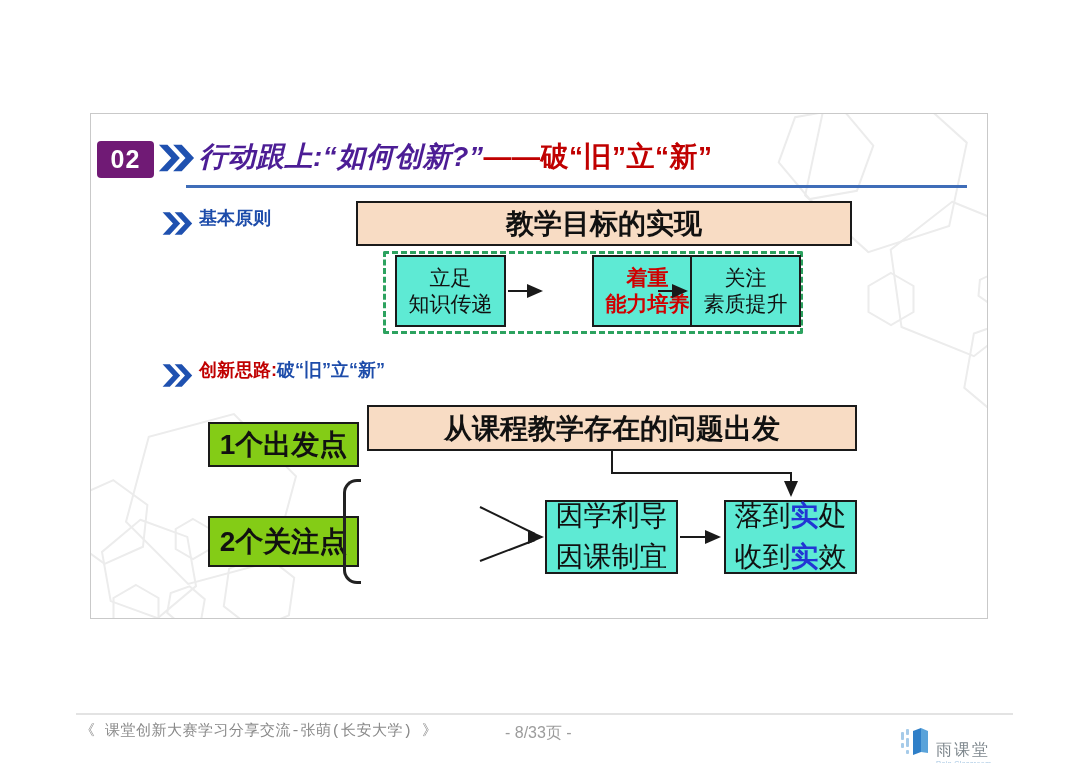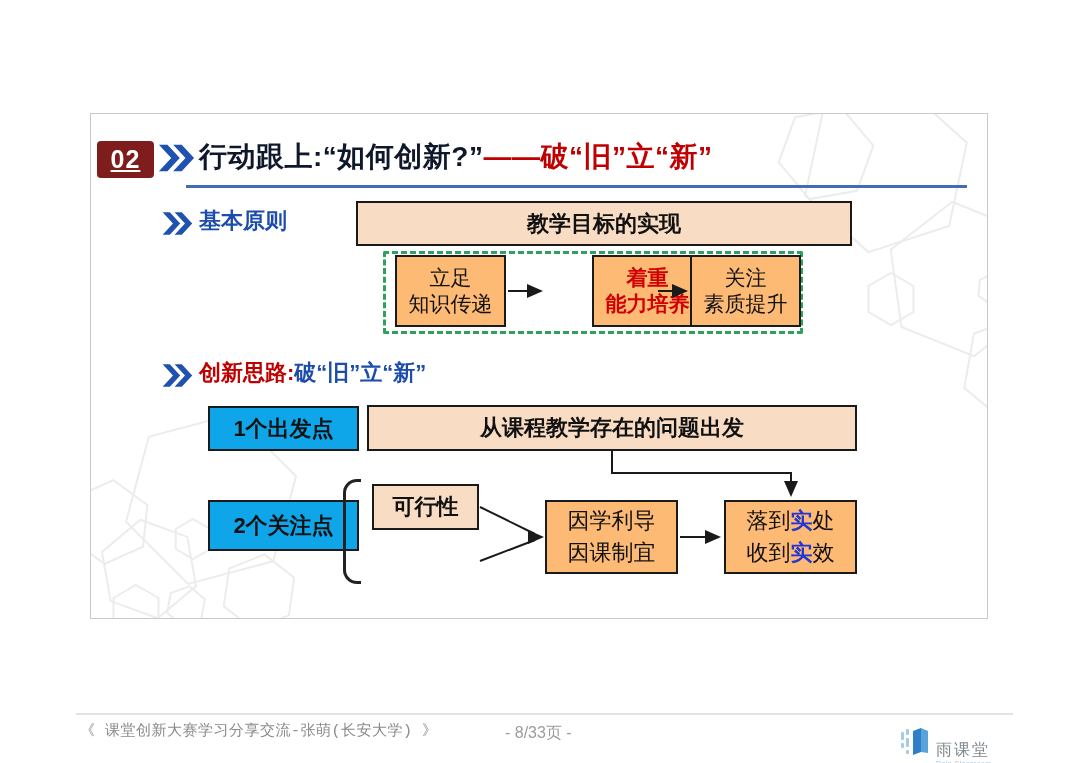--- a/index.html
+++ b/index.html
@@ -8,44 +8,44 @@
     font-family:"Liberation Sans","DejaVu Sans",sans-serif;color:#111;
     overflow:hidden;
   }
   
   .card{
     position:absolute;left:90px;top:113px;width:898px;height:506px;
     background:#fff;border:1px solid #c9c9c9;overflow:hidden;box-sizing:border-box;
   }
   .hexes{position:absolute;left:0;top:0;width:898px;height:506px;pointer-events:none;}
   .badge{
-    position:absolute;left:6px;top:27px;width:57px;height:37px;background:#7f1d1d;
+    position:absolute;left:6px;top:27px;width:57px;height:37px;background:#701a75;
     border-radius:4px;color:#fff;font-weight:bold;font-size:25px;
-    display:flex;align-items:center;justify-content:center;letter-spacing:1px;text-decoration:underline;
+    display:flex;align-items:center;justify-content:center;letter-spacing:1px;
   }
   .chev{position:absolute;fill:#1f51b0;}
   .title{
     position:absolute;left:108px;top:24px;font-size:28px;font-weight:bold;
     white-space:nowrap;letter-spacing:0.5px;
   }
-  .t-blue{color:#0f172a;}
+  .t-blue{color:#4c1d95;font-style:italic;}
   .t-red{color:#c00000;}
   .underline{position:absolute;left:95px;top:71px;width:781px;height:3px;background:#3f6db8;}
-  .h-label{position:absolute;font-size:22px;font-weight:bold;color:#1d4caa;white-space:nowrap;}
+  .h-label{position:absolute;font-size:18px;font-weight:bold;color:#1d4caa;white-space:nowrap;}
   .h-red{color:#c00000;}
   .box{
     position:absolute;border:2px solid #1a1a1a;box-sizing:border-box;
     display:flex;align-items:center;justify-content:center;flex-direction:column;
     text-align:center;line-height:1.25;
   }
   .peach{background:#f8dcc4;}
-  .mint{background:#fdba74;}
-  .lblue{background:#0ea5e9;}
+  .mint{background:#5eead4;}
+  .lblue{background:#84cc16;margin-top:16px;}
   .bold{font-weight:bold;}
-  .fs22{font-size:22px;}
+  .fs22{font-size:28px;}
   .fs21{font-size:21px;}
   .step-em{color:#d00000;font-weight:bold;margin-left:47px;}
   .dashedframe{
     position:absolute;left:292px;top:137px;width:420px;height:83px;
     border:3px dashed #2ca25f;box-sizing:border-box;border-radius:2px;
   }
   .bracket{
     position:absolute;left:252px;top:365px;width:18px;height:105px;
     border-left:3px solid #222;border-top:3px solid #222;border-bottom:3px solid #222;
     border-radius:14px 0 0 14px;box-sizing:border-box;
@@ -122,21 +122,20 @@
     <div class="h-label" style="left:108px;top:244px">
       <span class="h-red">创新思路:</span><span>破“旧”立“新”</span>
     </div>
 
     <div class="box lblue bold fs22" style="left:117px;top:292px;width:151px;height:45px">1个出发点</div>
     <div class="box peach bold fs22" style="left:276px;top:291px;width:490px;height:46px">从课程教学存在的问题出发</div>
 
     <div class="box lblue bold fs22" style="left:117px;top:386px;width:151px;height:51px">2个关注点</div>
     <div class="bracket"></div>
 
-    <div class="box peach bold fs22" style="left:281px;top:370px;width:107px;height:46px">可行性</div>
 
     <div class="box mint fs22" style="left:633px;top:386px;width:133px;height:74px;line-height:1.45">
       <div><span>落到</span><span class="em-blue">实</span><span>处</span></div>
       <div><span>收到</span><span class="em-blue">实</span><span>效</span></div>
     </div>
 
     <div class="box mint fs22" style="left:454px;top:386px;width:133px;height:74px;line-height:1.45">
       <div>因学利导</div>
       <div>因课制宜</div>
     </div>

